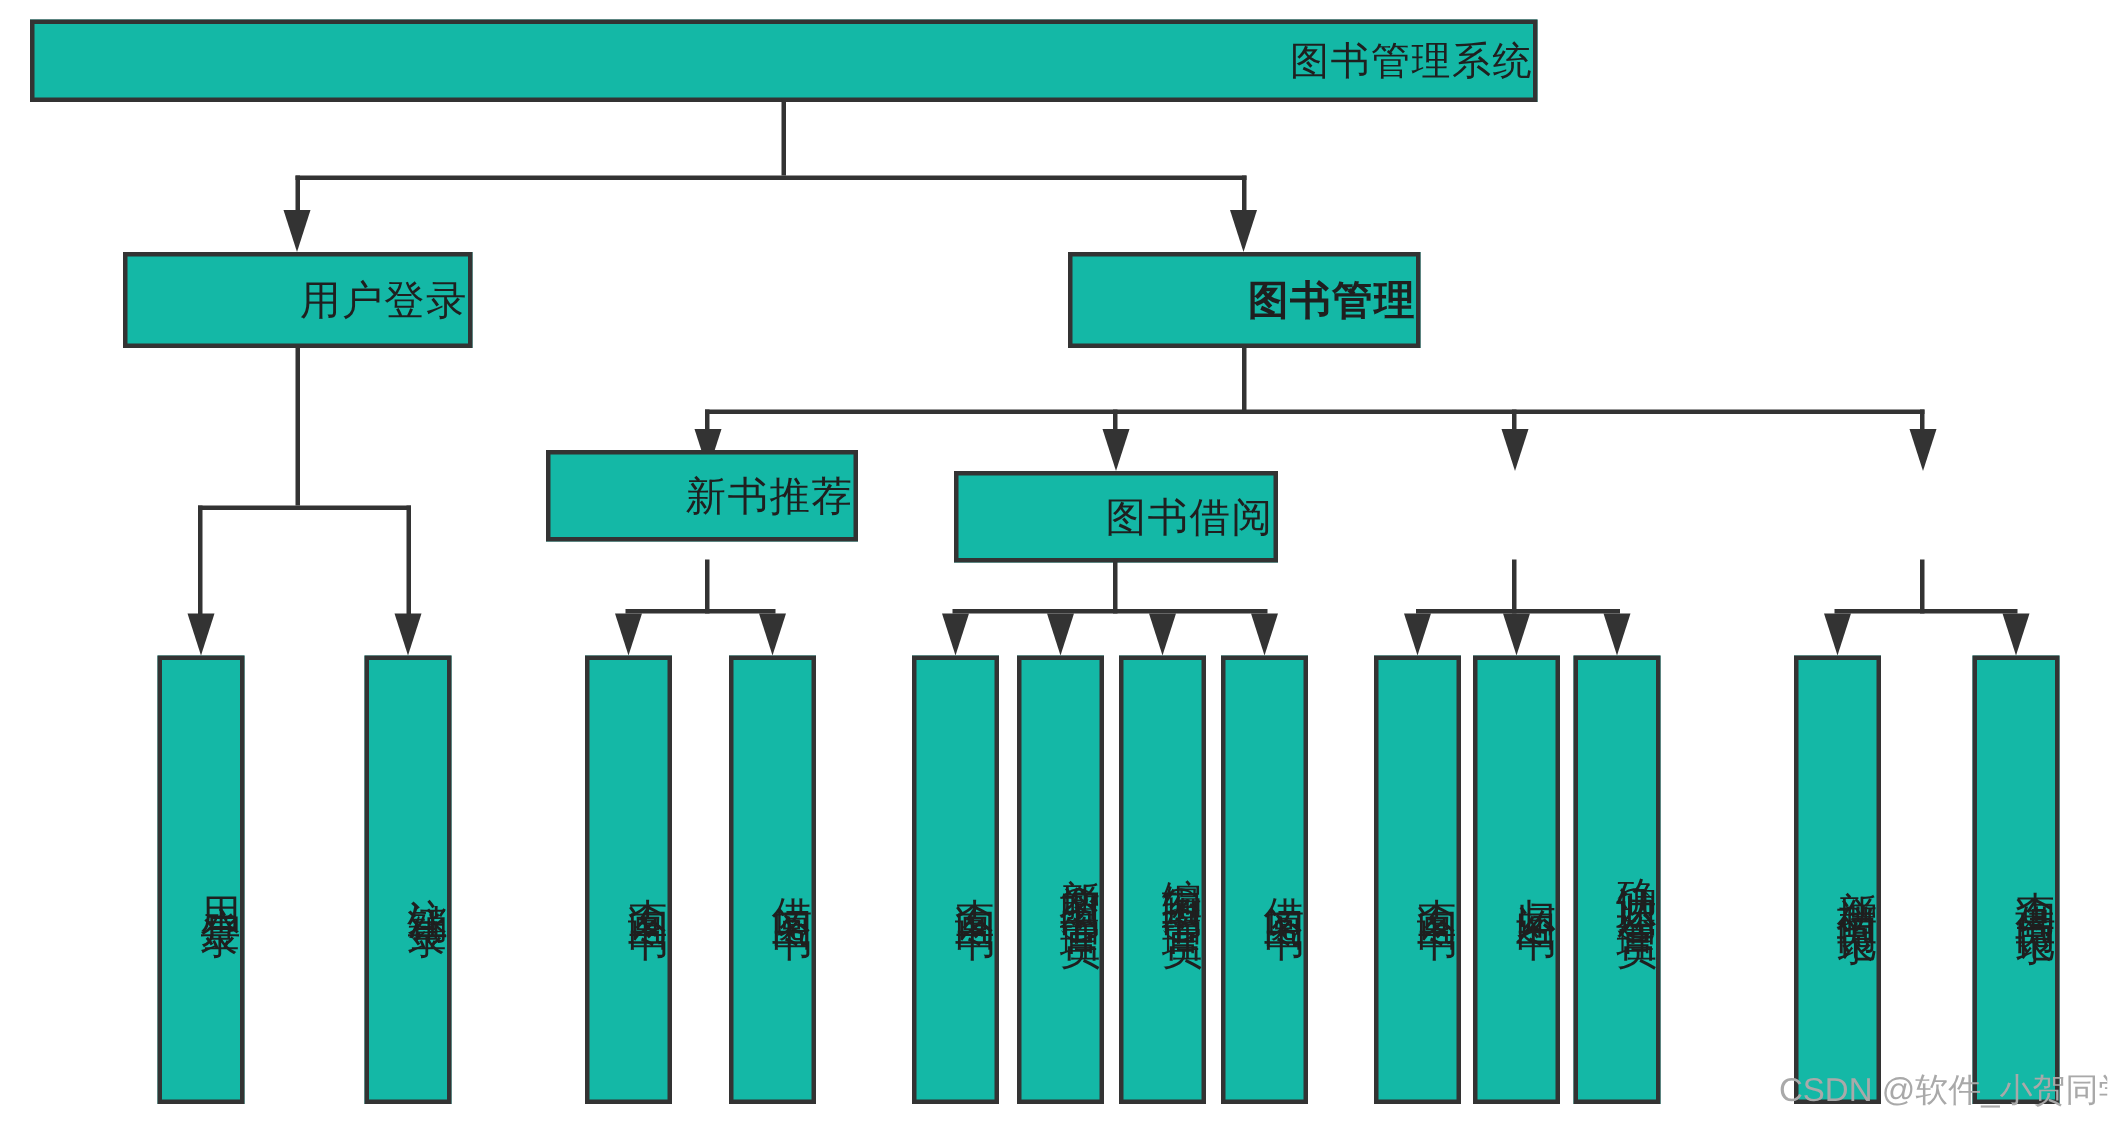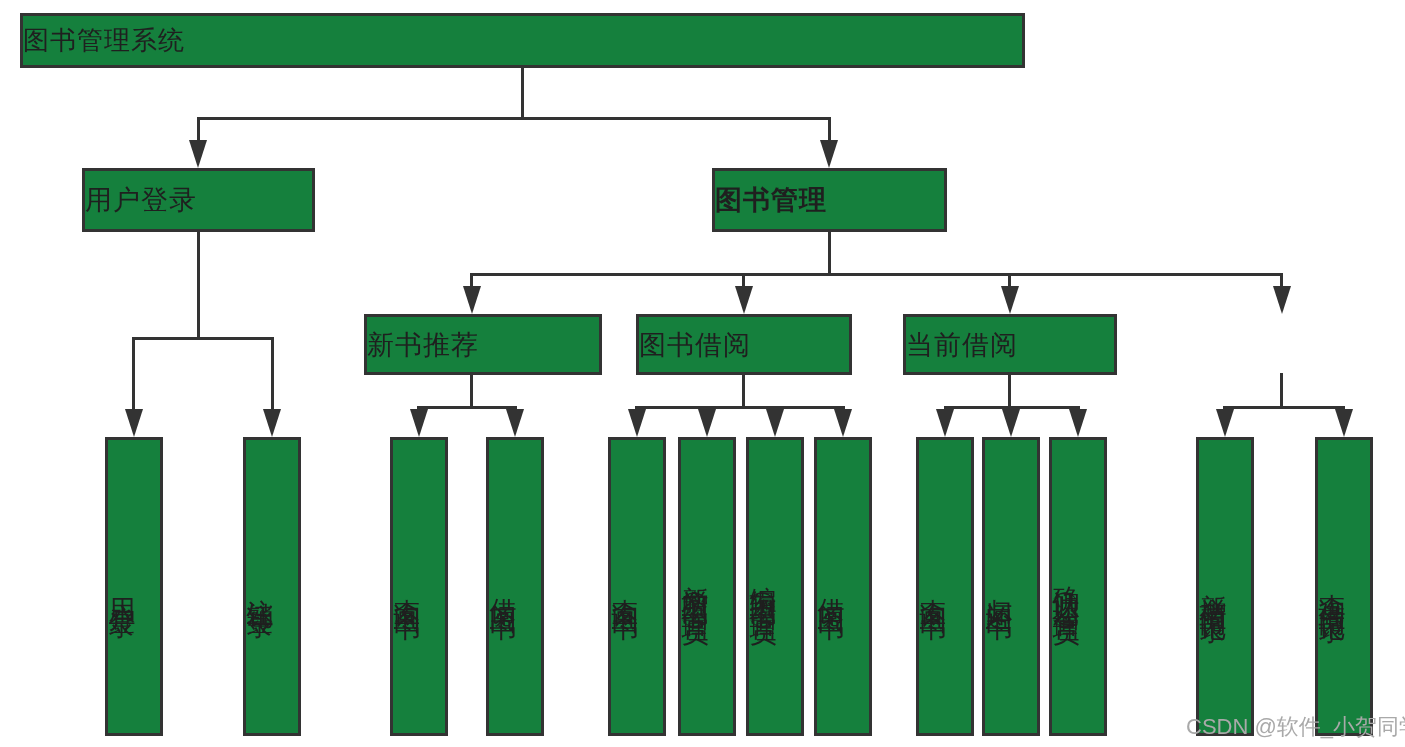--- a/index.html
+++ b/index.html
@@ -9,24 +9,24 @@
     height: 747px;
     background: #ffffff;
     overflow: hidden;
     font-family: "Liberation Sans", "DejaVu Sans", sans-serif;
     color: #1f1f1f;
   }
   .box {
     position: absolute;
     box-sizing: border-box;
     border: 3px solid #333333;
-    background: #15803d;
+    background: #14b8a6;
     display: flex;
     align-items: center;
-    justify-content: flex-start;
+    justify-content: flex-end;
   }
   .hlabel { font-size: 27px; letter-spacing: 1px; white-space: nowrap; }
   .root-label { font-size: 26px; }
   .leaf > span {
     writing-mode: vertical-rl;
     text-orientation: mixed;
     font-size: 27px;
     letter-spacing: 5px;
     line-height: 1;
     white-space: nowrap;
@@ -85,28 +85,25 @@
   <div class="hline" style="left:470px; top:273px; width:813px;"></div>
   <div class="vline" style="left:470px; top:273px; height:14px;"></div>
   <div class="arrowhead" style="left:463px; top:286px;"></div>
   <div class="vline" style="left:742px; top:273px; height:14px;"></div>
   <div class="arrowhead" style="left:735px; top:286px;"></div>
   <div class="vline" style="left:1008px; top:273px; height:14px;"></div>
   <div class="arrowhead" style="left:1001px; top:286px;"></div>
   <div class="vline" style="left:1280px; top:273px; height:14px;"></div>
   <div class="arrowhead" style="left:1273px; top:286px;"></div>
 
-  <div class="box" style="left:364px; top:314px; width:238px; height:61px;">
+  <div class="box" style="left:364px; top:300px; width:208px; height:61px;">
     <span class="hlabel">新书推荐</span>
   </div>
   <div class="box" style="left:636px; top:314px; width:216px; height:61px;">
     <span class="hlabel">图书借阅</span>
-  </div>
-  <div class="box" style="left:903px; top:314px; width:214px; height:61px;">
-    <span class="hlabel">当前借阅</span>
   </div>
 
   <div class="vline" style="left:470px; top:373px; height:36px;"></div>
   <div class="hline" style="left:417px; top:406px; width:100px;"></div>
   <div class="arrowhead" style="left:410px; top:409px;"></div>
   <div class="arrowhead" style="left:506px; top:409px;"></div>
 
   <div class="vline" style="left:742px; top:373px; height:36px;"></div>
   <div class="hline" style="left:635px; top:406px; width:210px;"></div>
   <div class="arrowhead" style="left:628px; top:409px;"></div>

